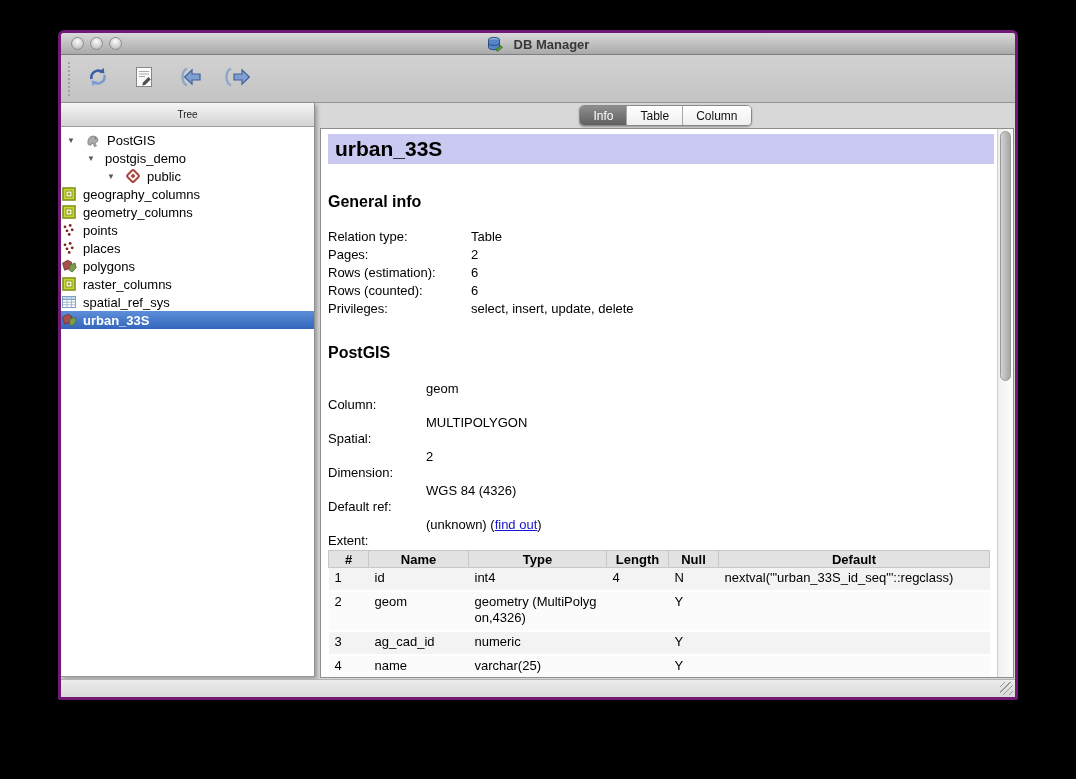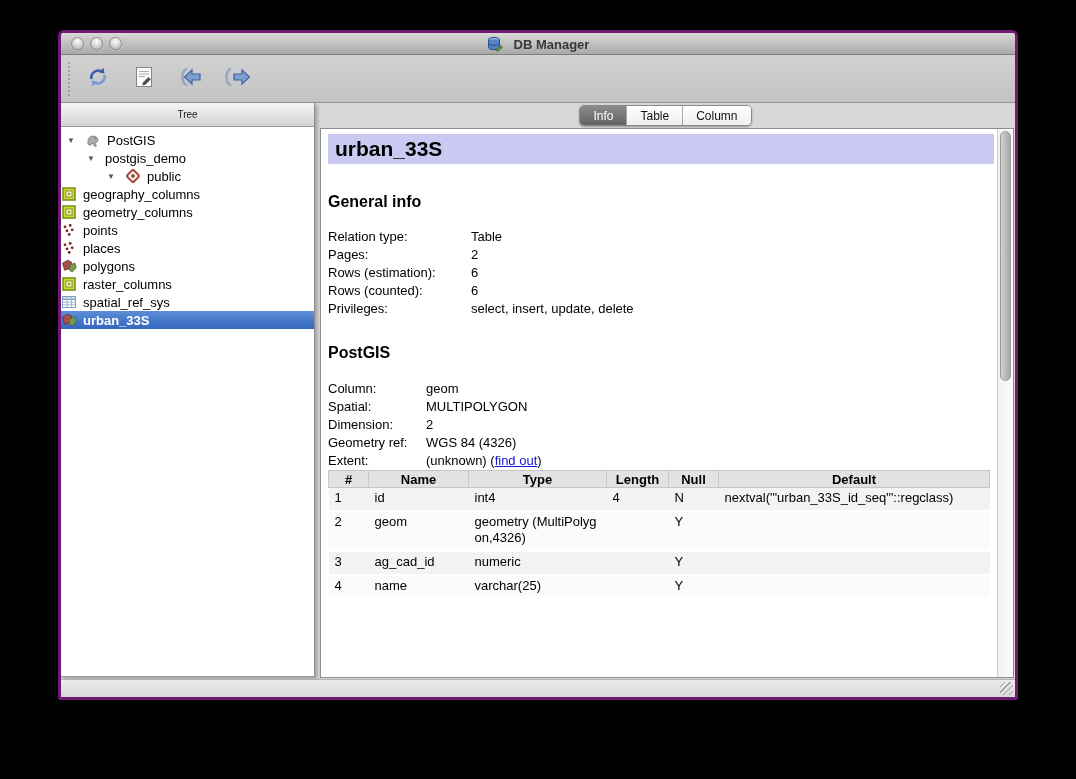--- a/index.html
+++ b/index.html
@@ -70,21 +70,21 @@
   .title-band { background:#c9c9f2; height:30px; line-height:30px; padding-left:7px;
                 font-size:21px; font-weight:bold; color:#000; margin-bottom:27px; }
   .sec-h { font-size:16px; font-weight:bold; line-height:22px; color:#000; }
   .gap-general { margin-bottom:15px; }
   .gap-postgis { margin-top:24px; margin-bottom:16px; }
   .gap-fields  { margin-top:26px; margin-bottom:16px; }
 
   .kv { font-size:13px; line-height:18px; color:#000; }
   .kv-row { display:flex; }
   .kv-general .kv-label { width:143px; flex:0 0 143px; }
-  .kv-postgis .kv-label { width:98px; flex:0 0 98px; }
+  .kv-postgis .kv-label { width:98px; flex:0 0 98px;margin-top:16px; }
   a.flink { color:#1414d2; text-decoration:underline; cursor:pointer; }
 
   table.fields { border-collapse:collapse; table-layout:fixed; width:661px; font-size:13px; color:#000; }
   table.fields th { background:#e2e2e2; border:1px solid #c7c7c7; font-weight:bold;
                     height:17px; padding:0 4px; text-align:center; }
   table.fields td { padding:2px 6px 4px 6px; vertical-align:top; border-bottom:2px solid #fff;
                     line-height:16px; }
   table.fields tbody tr:nth-child(odd)  { background:#f3f3f3; }
   table.fields tbody tr:nth-child(even) { background:#fbfbfb; }
   td.c-type, td.c-default { word-break:break-all; }
@@ -317,21 +317,21 @@
             </div>
             <div class="kv-row">
               <span class="kv-label">Spatial:</span>
               <span class="kv-value">MULTIPOLYGON</span>
             </div>
             <div class="kv-row">
               <span class="kv-label">Dimension:</span>
               <span class="kv-value">2</span>
             </div>
             <div class="kv-row">
-              <span class="kv-label">Geometry ref:</span>
+              <span class="kv-label">Default ref:</span>
               <span class="kv-value">WGS 84 (4326)</span>
             </div>
             <div class="kv-row">
               <span class="kv-label">Extent:</span>
               <span class="kv-value">(unknown) (<a class="flink">find out</a>)</span>
             </div>
           </div>
 
         <table class="fields">
           <colgroup>

